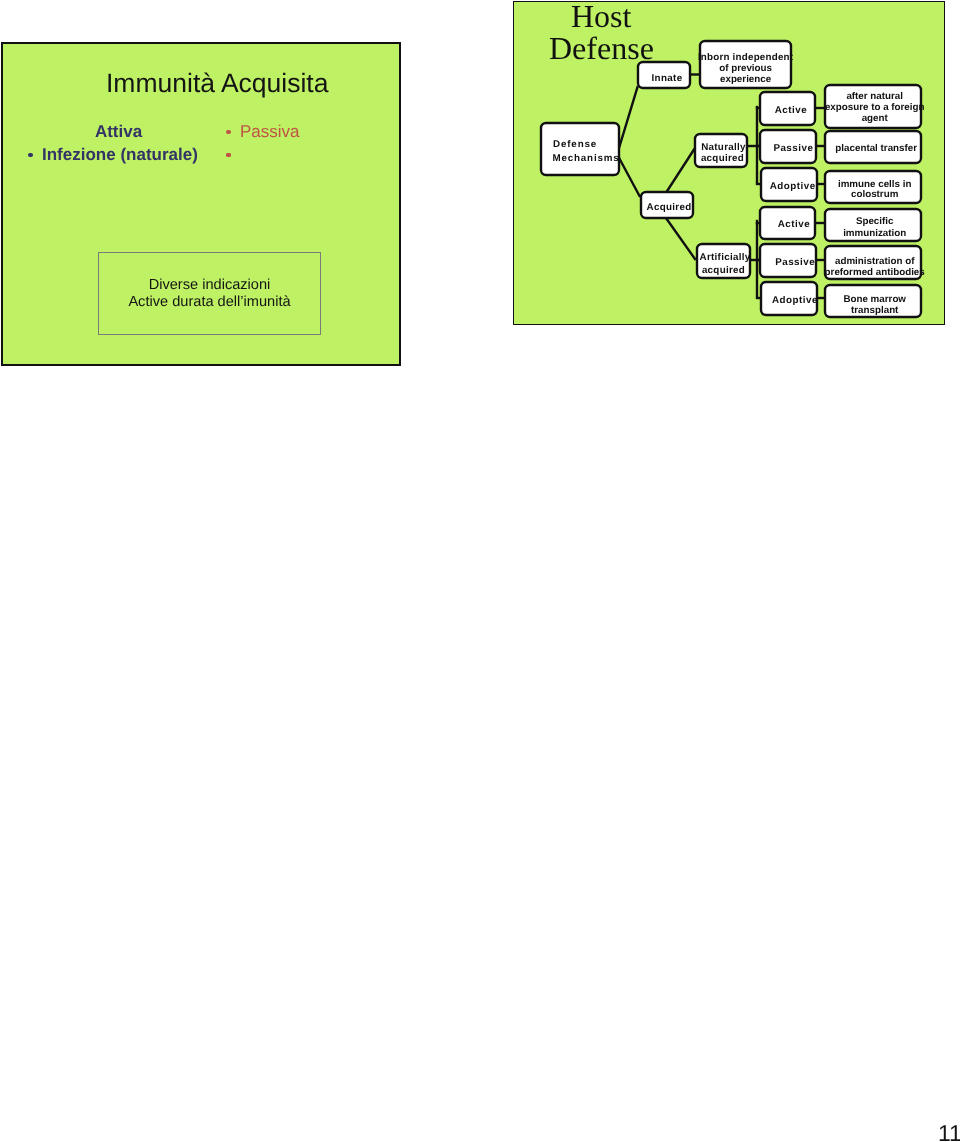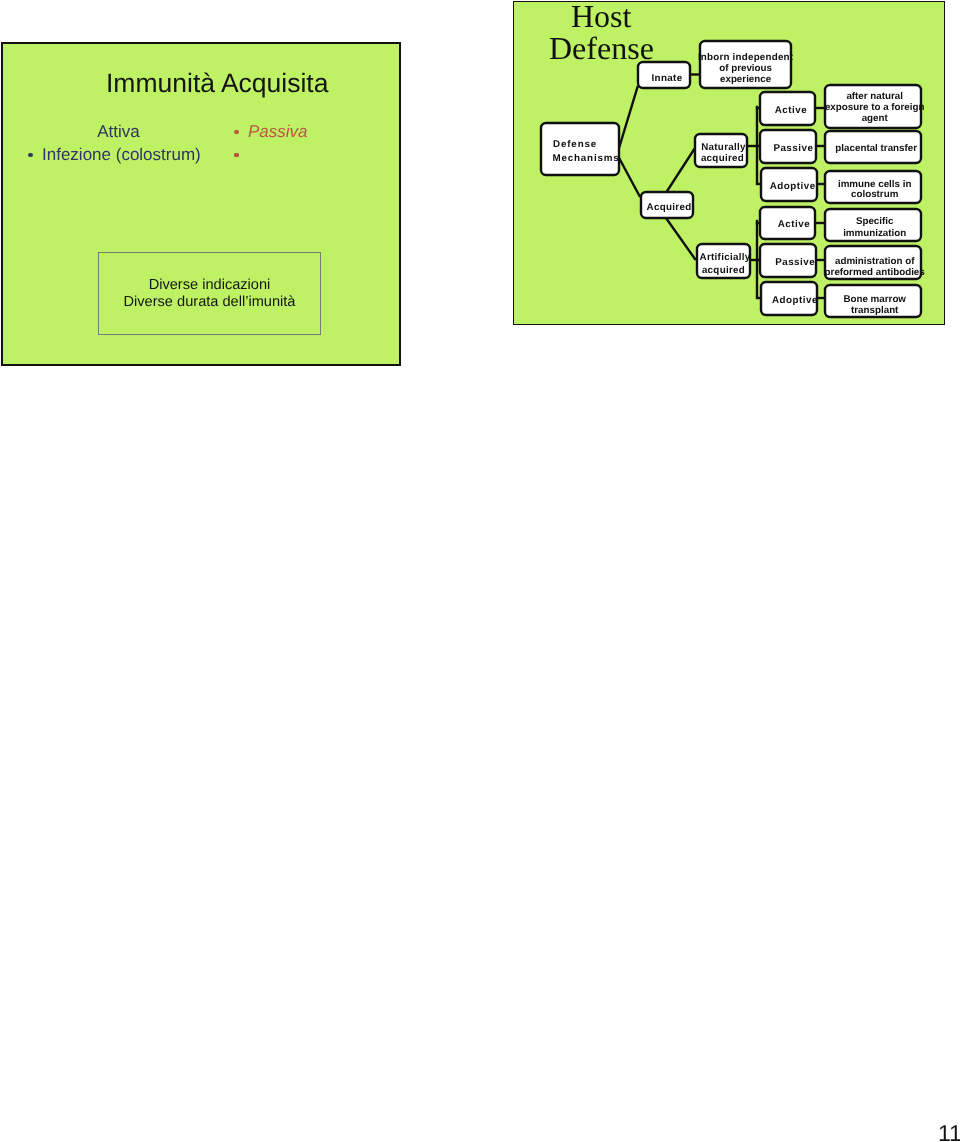--- a/index.html
+++ b/index.html
@@ -4,22 +4,22 @@
 <style>
   html,body{margin:0;padding:0;background:#ffffff;}
   body{width:960px;height:1142px;position:relative;overflow:hidden;font-family:"Liberation Sans",sans-serif;-webkit-font-smoothing:antialiased;text-rendering:geometricPrecision;}
   .page{position:absolute;left:0;top:0;width:960px;height:1142px;background:#fff;}
 
   
   #slide{position:absolute;left:1px;top:1px;width:400px;height:324px;border:2.2px solid #121212;background:#bef264;box-sizing:border-box;margin-top:41px;}
   #slide-title{position:absolute;left:103px;top:25px;font-size:26.5px;line-height:28px;color:#141414;white-space:nowrap;}
 
   .col{position:absolute;font-size:17px;line-height:23px;}
-  #col-left{left:20px;top:76px;width:184px;color:#333366;}
-  #col-right{left:226px;top:76px;width:200px;color:#bf5346;font-style:italic;}
+  #col-left{left:20px;top:76px;width:184px;color:#333366;font-weight:bold;}
+  #col-right{left:218px;top:76px;width:200px;color:#bf5346;}
 
   .colhead{text-align:center;}
   #col-left .colhead{padding-left:7px;}
 
   ul.bl{list-style:none;margin:0;padding:0;}
   ul.bl li{position:relative;padding-left:19px;}
   ul.bl li .bullet{position:absolute;left:5.2px;top:9.8px;width:4.7px;height:4.7px;border-radius:50%;background:currentColor;font-size:0;}
 
   #notebox{position:absolute;left:95px;top:208px;width:223px;height:83px;border:1px solid #7a7a7a;box-sizing:border-box;padding-left:20px;}
   #notebox .inner{position:absolute;left:0;right:0;top:24px;text-align:center;font-size:14.6px;line-height:16.5px;color:#141414;}
@@ -35,36 +35,36 @@
 <body>
 
 <div class="page">
 
   <div id="slide">
     <div id="slide-title">Immunità Acquisita</div>
 
     <div class="col" id="col-left">
       <div class="colhead">Attiva</div>
       <ul class="bl">
-        <li><span class="bullet">•</span><span>Infezione (colostrum)</span></li>
+        <li><span class="bullet">•</span><span>Infezione (naturale)</span></li>
       </ul>
     </div>
 
     <div class="col" id="col-right">
       <ul class="bl">
         <li><span class="bullet">•</span><span>Passiva</span></li>
         <li><span class="bullet">•</span></li>
         <li><span class="bullet">•</span></li>
       </ul>
     </div>
 
     <div id="notebox">
       <div class="inner">
         <div>Diverse indicazioni</div>
-        <div>Diverse durata dell’imunità</div>
+        <div>Active durata dell’imunità</div>
       </div>
     </div>
   </div>
 
   <div id="diagram">
     <svg width="960" height="330" viewBox="0 0 960 330" xmlns="http://www.w3.org/2000/svg">
       <g id="dg-title" font-family="'Liberation Serif',serif" font-size="32" fill="#111">
         <text x="533" y="28">Host</text>
         <text x="511" y="60">Defense</text>
       </g>

